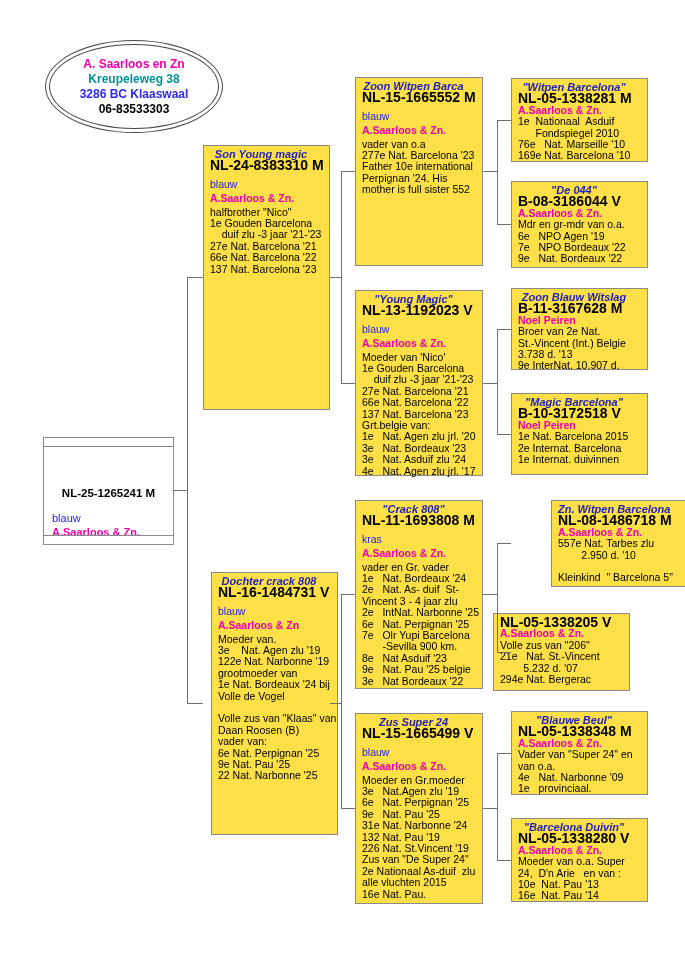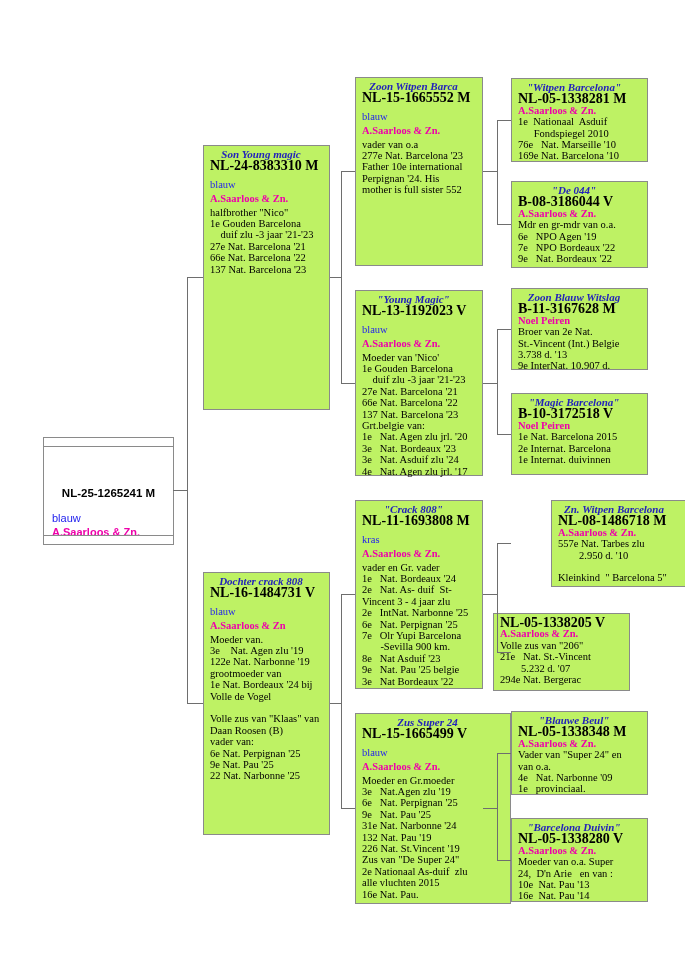--- a/index.html
+++ b/index.html
@@ -22,59 +22,67 @@
   
   .subject-box { position:absolute; left:43px; top:437px; width:131px; height:108px;
           border:1px solid #8a8a8a; background:#fff; }
   .subject-box::before { content:""; position:absolute; left:0; right:0; top:8px; border-top:1px solid #8a8a8a; }
   .subject-box::after  { content:""; position:absolute; left:0; right:0; bottom:8px; border-top:1px solid #8a8a8a; }
   .subject-ring  { margin-top:49px; text-align:center; font-weight:bold; font-size:11.5px; color:#000; }
   .subject-color { margin:13px 0 2px 8px; color:var(--color_blue); font-size:11px; }
   .subject-owner { margin-left:8px; color:var(--owner_magenta); font-weight:bold; font-size:11px; }
 
   
-  .pbox { position:absolute; border:1px solid #8a8a8a; background:#bef264;
-          padding:3px 17px 0 6px; font-size:10.5px; line-height:11.4px; color:#000;font-family:Liberation Serif, serif; }
+  .pbox { position:absolute; border:1px solid #8a8a8a; background:#fde047;
+          padding:3px 17px 0 6px; font-size:10.5px; line-height:11.4px; color:#000; }
   .pbox .title { font-weight:bold; font-style:italic; text-align:center;
           color:var(--title_blue); font-size:11px; white-space:nowrap; }
   .pbox .ring  { font-weight:bold; font-size:14px; white-space:nowrap; }
   .pbox .colorline { color:var(--color_blue); margin-top:7px; }
   .pbox .owner { color:var(--owner_magenta); font-weight:bold; margin-top:3px; margin-bottom:2px; white-space:nowrap; }
   .gen4 .owner { margin-top:0; margin-bottom:0; }
   .pbox .line { white-space:pre; min-height:11.4px; }
 
   
   .cline { position:absolute; background:#6e6e6e; }
 </style>
 </head>
 <body>
 
 <div id="canvas">
 
+  <div class="oval">
+    <div class="oval-inner">
+      <div class="bname">A. Saarloos en Zn</div>
+      <div class="bstreet">Kreupeleweg 38</div>
+      <div class="bcity">3286 BC Klaaswaal</div>
+      <div class="bphone">06-83533303</div>
+    </div>
+  </div>
 
   <div class="subject-box">
     <div class="subject-ring">NL-25-1265241 M</div>
     <div class="subject-color">blauw</div>
     <div class="subject-owner">A.Saarloos &amp; Zn.</div>
   </div>
 
   <div id="boxes">
       <div class="pbox gen2" style="left: 203px; top: 145px; width: 127px; height: 265px;">
         <div class="title">Son Young magic</div>
         <div class="ring">NL-24-8383310 M</div>
         <div class="colorline">blauw</div>
         <div class="owner">A.Saarloos &amp; Zn.</div>
         <div class="line">halfbrother "Nico"</div>
         <div class="line">1e Gouden Barcelona</div>
         <div class="line">    duif zlu -3 jaar '21-'23</div>
         <div class="line">27e Nat. Barcelona '21</div>
         <div class="line">66e Nat. Barcelona '22</div>
         <div class="line">137 Nat. Barcelona '23</div>
       </div>
-      <div class="pbox gen2" style="left: 203px; top: 572px; width: 127px; height: 263px;">
+      <div class="pbox gen2" style="left: 211px; top: 572px; width: 127px; height: 263px;">
         <div class="title">Dochter crack 808</div>
         <div class="ring">NL-16-1484731 V</div>
         <div class="colorline">blauw</div>
         <div class="owner">A.Saarloos &amp; Zn</div>
         <div class="line">Moeder van.</div>
         <div class="line">3e    Nat. Agen zlu '19</div>
         <div class="line">122e Nat. Narbonne '19</div>
         <div class="line">grootmoeder van</div>
         <div class="line">1e Nat. Bordeaux '24 bij</div>
         <div class="line">Volle de Vogel</div>
@@ -124,21 +132,21 @@
         <div class="line">2e   Nat. As- duif  St-</div>
         <div class="line">Vincent 3 - 4 jaar zlu</div>
         <div class="line">2e   IntNat. Narbonne '25</div>
         <div class="line">6e   Nat. Perpignan '25</div>
         <div class="line">7e   Olr Yupi Barcelona</div>
         <div class="line">       -Sevilla 900 km.</div>
         <div class="line">8e   Nat Asduif '23</div>
         <div class="line">9e   Nat. Pau '25 belgie</div>
         <div class="line">3e   Nat Bordeaux '22</div>
       </div>
-      <div class="pbox gen3" style="left: 355px; top: 713px; width: 156px; height: 191px;">
+      <div class="pbox gen3" style="left: 355px; top: 713px; width: 128px; height: 191px;">
         <div class="title">Zus Super 24</div>
         <div class="ring">NL-15-1665499 V</div>
         <div class="colorline">blauw</div>
         <div class="owner">A.Saarloos &amp; Zn.</div>
         <div class="line">Moeder en Gr.moeder</div>
         <div class="line">3e   Nat.Agen zlu '19</div>
         <div class="line">6e   Nat. Perpignan '25</div>
         <div class="line">9e   Nat. Pau '25</div>
         <div class="line">31e Nat. Narbonne '24</div>
         <div class="line">132 Nat. Pau '19</div>

